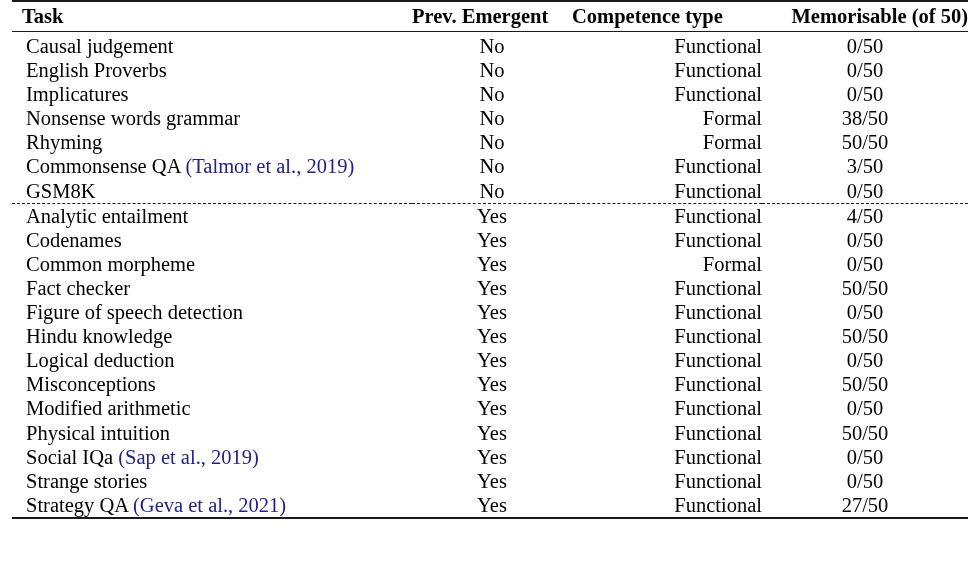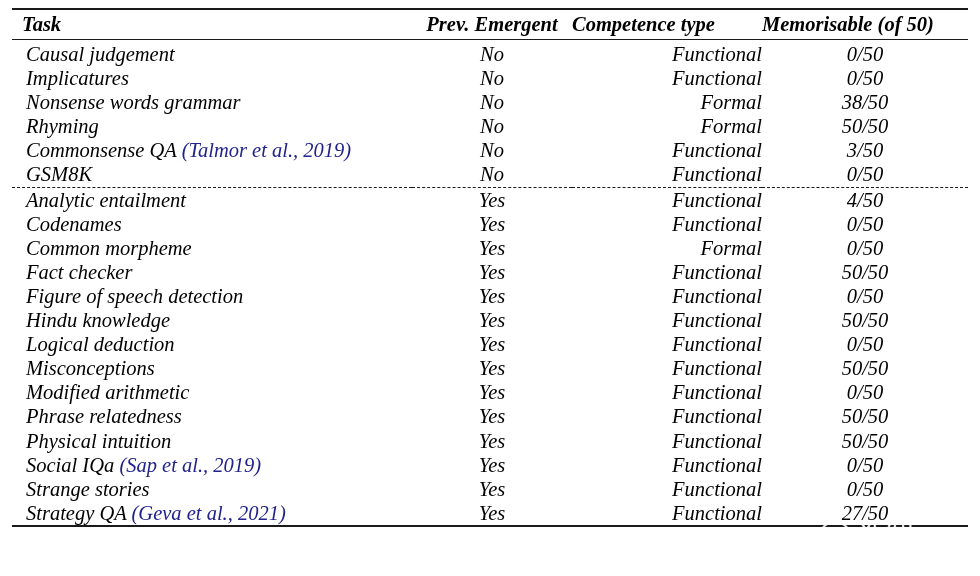--- a/index.html
+++ b/index.html
@@ -12,24 +12,23 @@
     height: 576px;
     overflow: hidden;
     font-family: "Liberation Serif", "DejaVu Serif", serif;
     color: #000000;
     position: relative;
   }
 
   #table-wrap {
     position: absolute;
     left: 0;
-    top: 8px;
+    top: 0;
     width: 980px;
     height: 484px;
-    font-style: italic;
   }
 
   table.results {
     border-collapse: collapse;
     width: 956px;
     margin-left: 12px;
     table-layout: fixed;
   }
   .rule-top {
     height: 0;
@@ -71,23 +70,23 @@
     white-space: nowrap;
   }
 
   
   col.c-task  { width: 400px; }
   col.c-prev  { width: 160px; }
   col.c-comp  { width: 190px; }
   col.c-mem   { width: 206px; }
 
   th.h-task { text-align: left;  padding-left: 10px; }
-  th.h-prev { text-align: center; }
+  th.h-prev { text-align: left; }
   th.h-comp { text-align: left; }
-  th.h-mem  { text-align: left; }
+  th.h-mem  { text-align: right; }
 
   td.d-task { text-align: left;  padding-left: 14px; margin-top: 13px; }
   td.d-prev { text-align: center; }
   td.d-comp { text-align: right; }
   td.d-mem  { text-align: center; }
 
   .cite {
     color: #21228c;
   }
 
@@ -147,20 +146,26 @@
       </tr>
     </thead>
     <tbody id="table-body">
         <tr>
           <td class="d-task"><span>Causal judgement</span></td>
           <td class="d-prev">No</td>
           <td class="d-comp">Functional</td>
           <td class="d-mem">0/50</td>
         </tr>
         <tr>
+          <td class="d-task"><span>English Proverbs</span></td>
+          <td class="d-prev">No</td>
+          <td class="d-comp">Functional</td>
+          <td class="d-mem">0/50</td>
+        </tr>
+        <tr>
           <td class="d-task"><span>Implicatures</span></td>
           <td class="d-prev">No</td>
           <td class="d-comp">Functional</td>
           <td class="d-mem">0/50</td>
         </tr>
         <tr>
           <td class="d-task"><span>Nonsense words grammar</span></td>
           <td class="d-prev">No</td>
           <td class="d-comp">Formal</td>
           <td class="d-mem">38/50</td>
@@ -232,26 +237,20 @@
           <td class="d-task"><span>Misconceptions</span></td>
           <td class="d-prev">Yes</td>
           <td class="d-comp">Functional</td>
           <td class="d-mem">50/50</td>
         </tr>
         <tr>
           <td class="d-task"><span>Modified arithmetic</span></td>
           <td class="d-prev">Yes</td>
           <td class="d-comp">Functional</td>
           <td class="d-mem">0/50</td>
-        </tr>
-        <tr>
-          <td class="d-task"><span>Phrase relatedness</span></td>
-          <td class="d-prev">Yes</td>
-          <td class="d-comp">Functional</td>
-          <td class="d-mem">50/50</td>
         </tr>
         <tr>
           <td class="d-task"><span>Physical intuition</span></td>
           <td class="d-prev">Yes</td>
           <td class="d-comp">Functional</td>
           <td class="d-mem">50/50</td>
         </tr>
         <tr>
           <td class="d-task"><span>Social IQa </span><span class="cite">(Sap et al., 2019)</span></td>
           <td class="d-prev">Yes</td>

